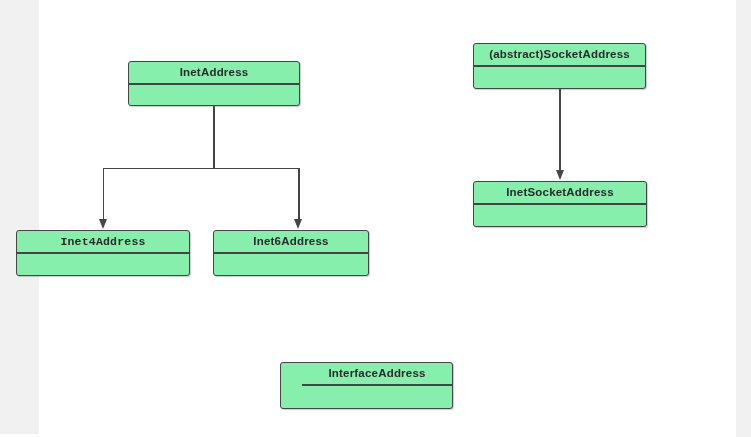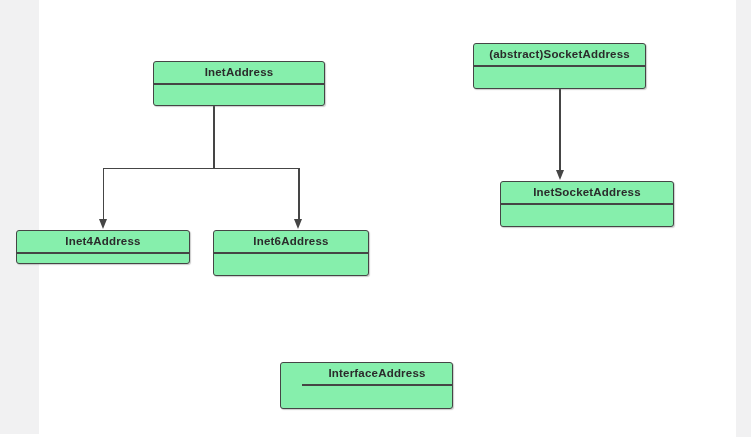--- a/index.html
+++ b/index.html
@@ -61,41 +61,41 @@
   <div class="edge-v" style="left:213.3px;top:106px;height:62px;"></div>
   <div class="edge-h" style="left:102.5px;top:167.5px;width:196.5px;"></div>
   <div class="edge-v" style="left:102.5px;top:168px;height:51px;"></div>
   <div class="arrow-down" style="left:98.8px;top:219px;"></div>
   <div class="edge-v" style="left:298px;top:168px;height:51px;"></div>
   <div class="arrow-down" style="left:294.3px;top:219px;"></div>
 
   <div class="edge-v" style="left:559.3px;top:89px;height:81px;"></div>
   <div class="arrow-down" style="left:555.5px;top:170px;"></div>
 
-  <div class="uml-box" style="left:128px;top:61px;width:172px;height:45px;margin-left:25px;">
+  <div class="uml-box" style="left:128px;top:61px;width:172px;height:45px;">
     <div class="uml-title">InetAddress</div>
     <div class="uml-body"></div>
   </div>
 
-  <div class="uml-box" style="left:16px;top:230px;width:174px;height:34px;">
+  <div class="uml-box" style="left:16px;top:230px;width:174px;height:46px;font-family:Liberation Mono, monospace;">
     <div class="uml-title">Inet4Address</div>
     <div class="uml-body"></div>
   </div>
 
   <div class="uml-box" style="left:213px;top:230px;width:156px;height:46px;">
     <div class="uml-title">Inet6Address</div>
     <div class="uml-body"></div>
   </div>
 
   <div class="uml-box" style="left:473px;top:43px;width:173px;height:46px;">
     <div class="uml-title">(abstract)SocketAddress</div>
     <div class="uml-body"></div>
   </div>
 
-  <div class="uml-box" style="left:500px;top:181px;width:174px;height:46px;">
+  <div class="uml-box" style="left:473px;top:181px;width:174px;height:46px;">
     <div class="uml-title">InetSocketAddress</div>
     <div class="uml-body"></div>
   </div>
 
   <div class="uml-box" style="left:280px;top:362px;width:173px;height:47px;padding-left:21px;">
     <div class="uml-title">InterfaceAddress</div>
     <div class="uml-body"></div>
   </div>
 
 </div>

